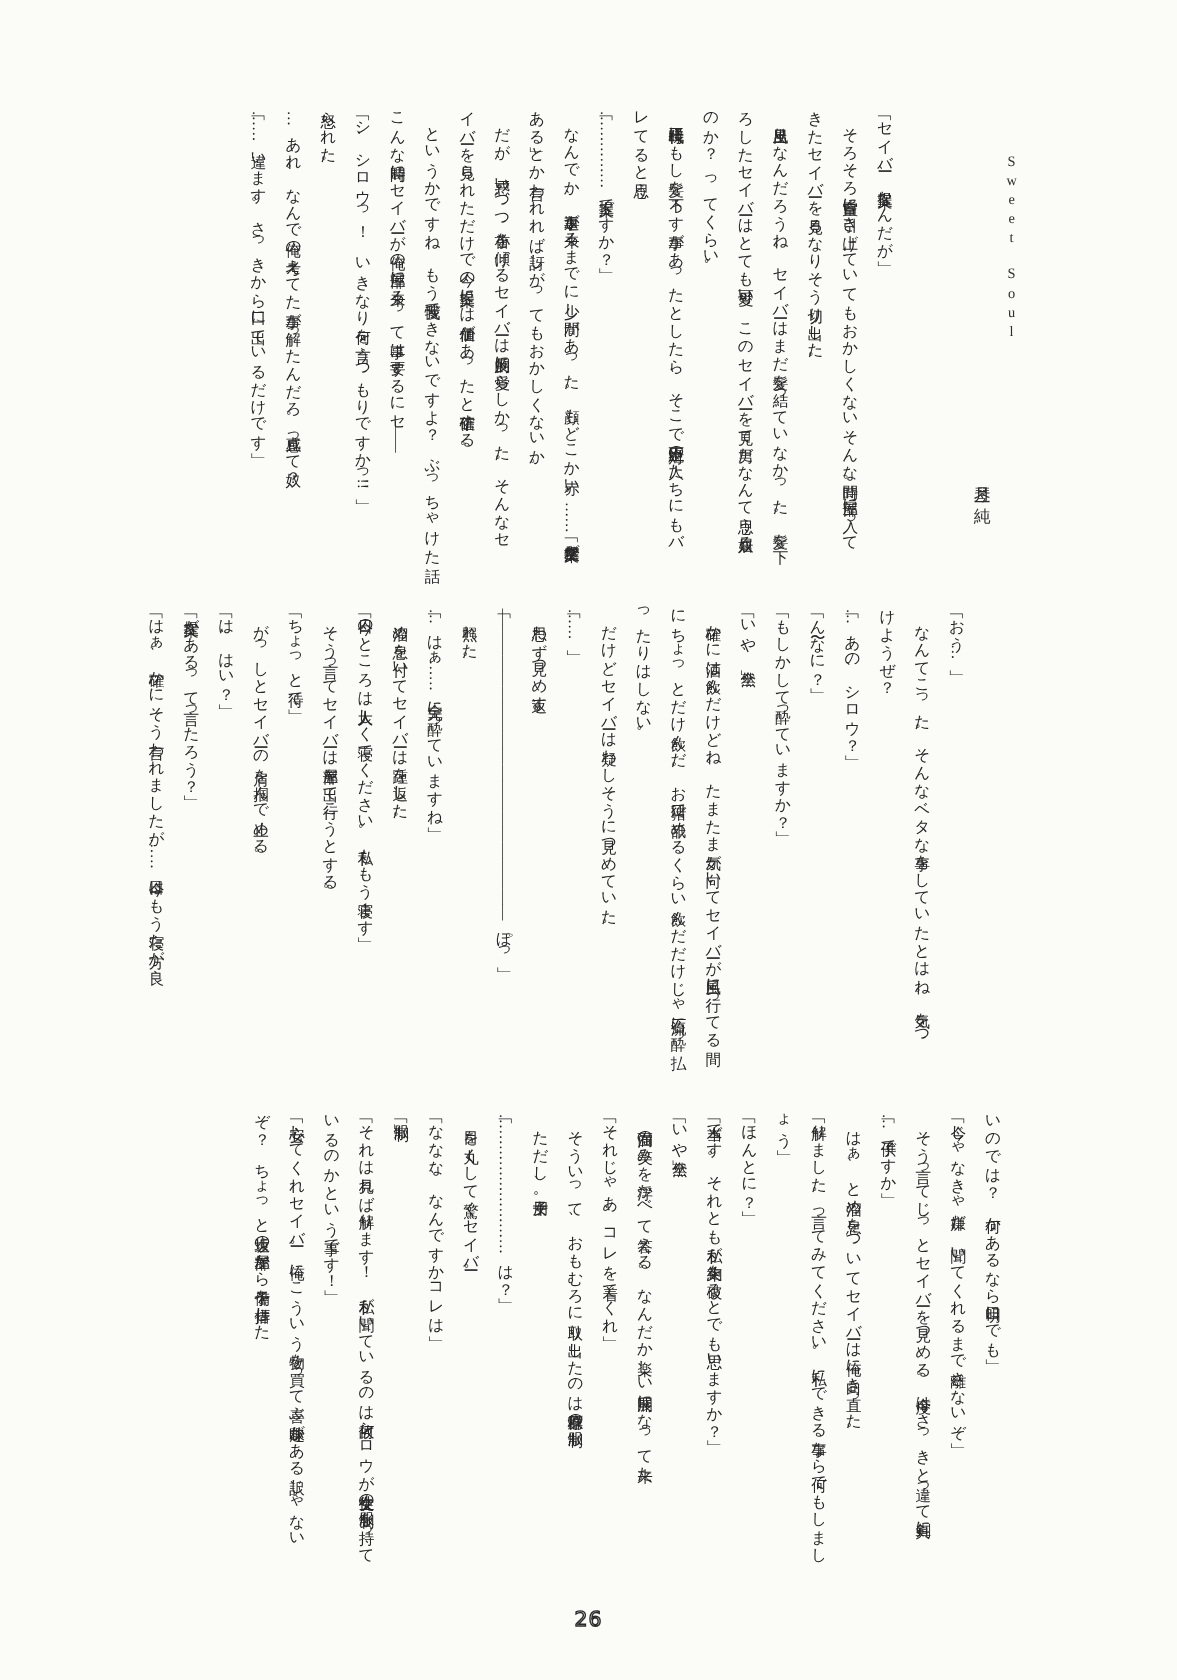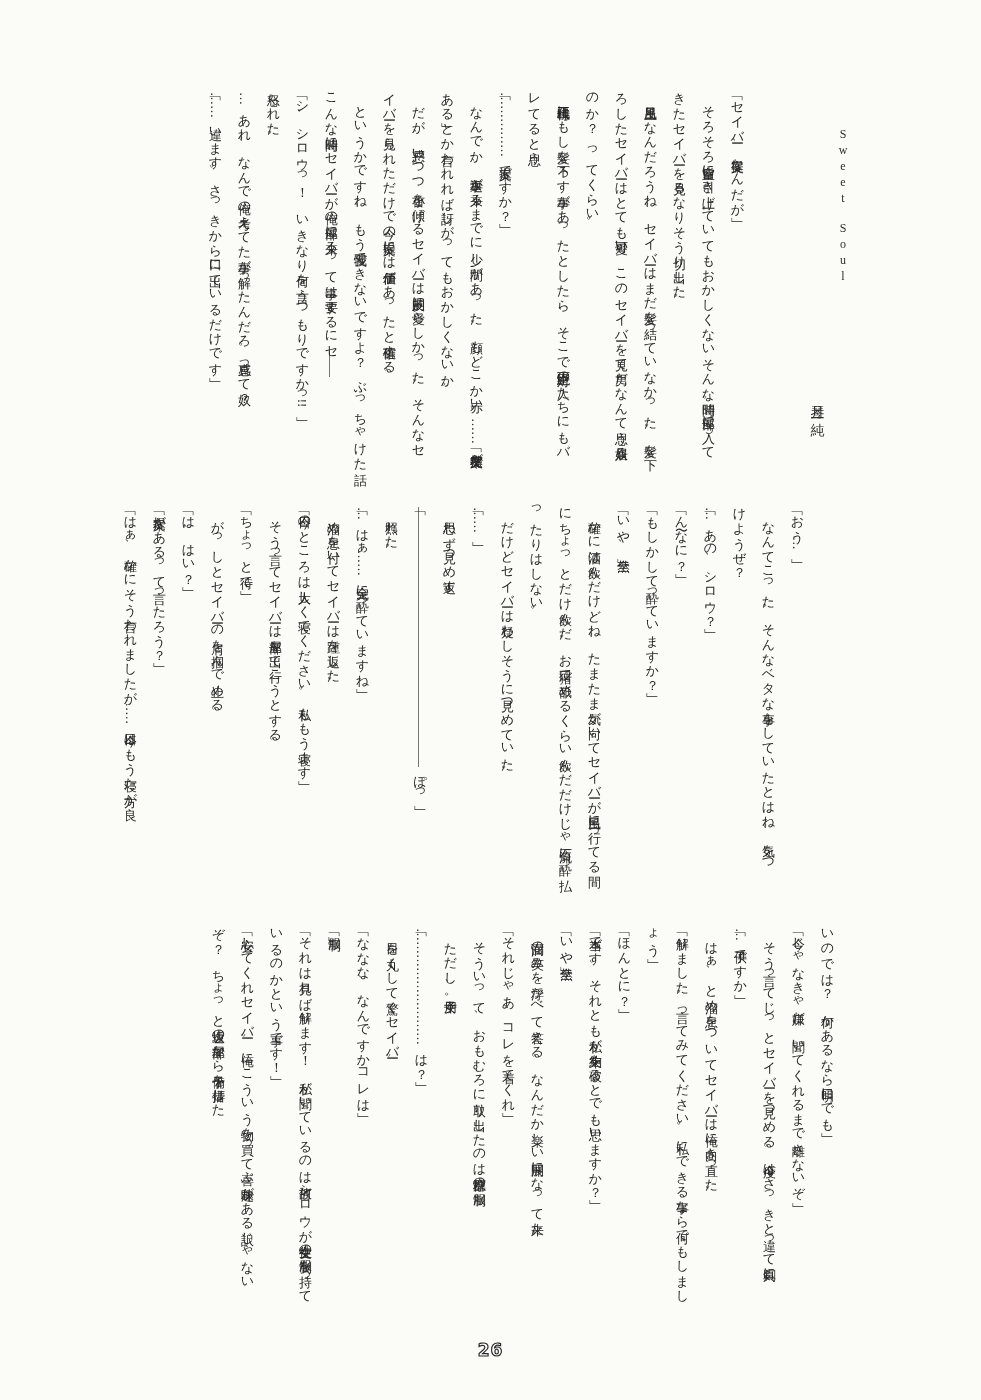--- a/index.html
+++ b/index.html
@@ -50,21 +50,21 @@
   .band p.ind-n { text-indent: 13px; }
   .band p.ind-x { text-indent: 0; }
   .page-number {
     position: absolute;
     bottom: 40px;
     left: 0;
     width: 100%;
     text-align: center;
     font-family: "DejaVu Sans", sans-serif;
     font-size: 17px;
-    font-weight: bold;
+    font-weight: normal;
     letter-spacing: 1px;
     color: #ffffff;
     -webkit-text-stroke: 1.2px #2b2b2b;
   }
 </style>
 </head>
 <body>
 
 <div class="page">
 

